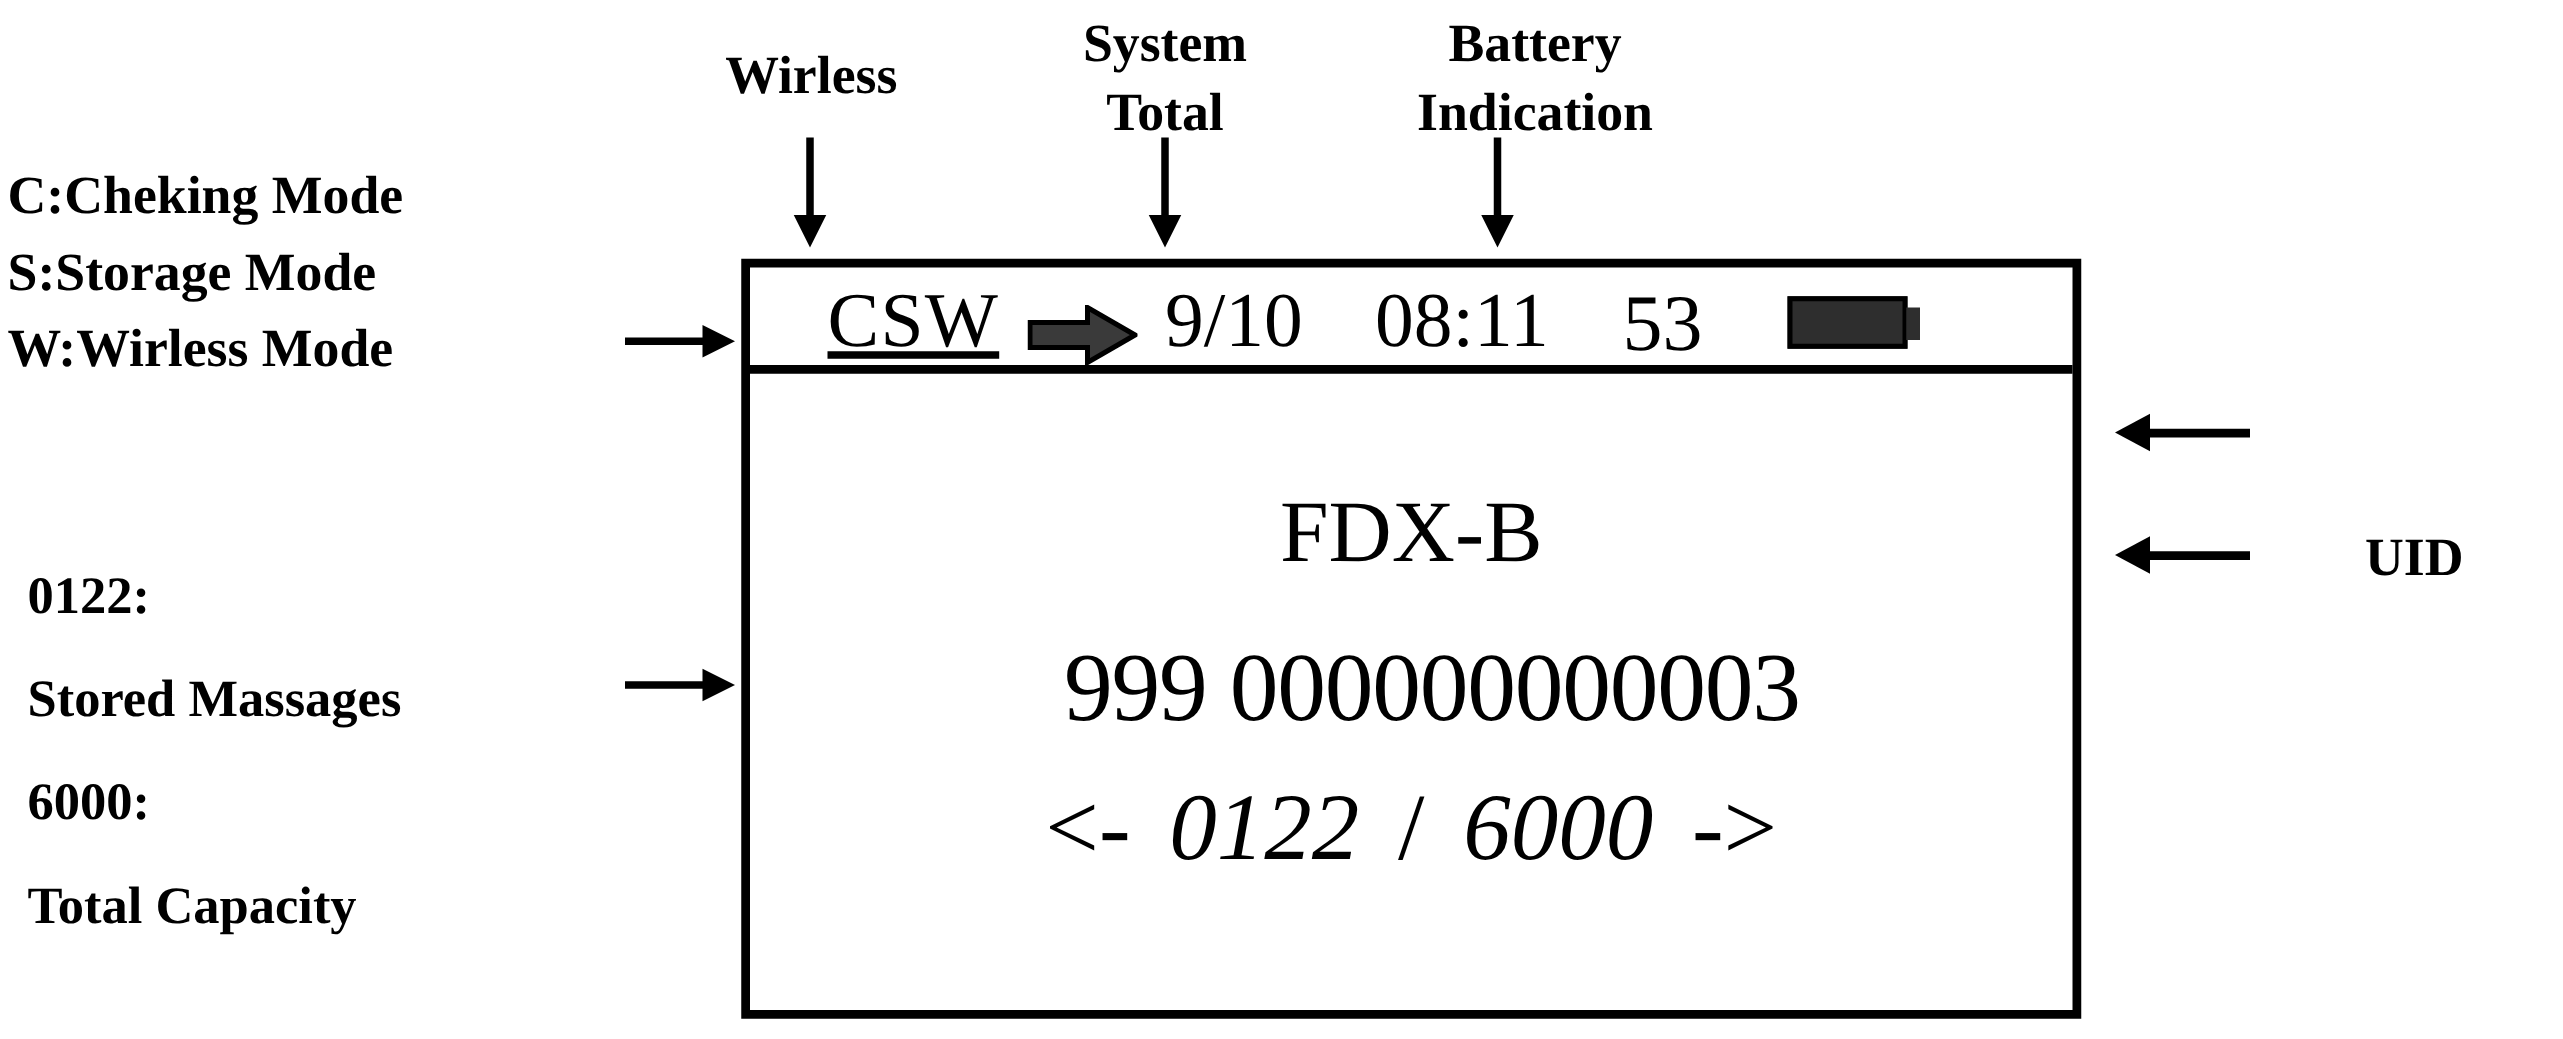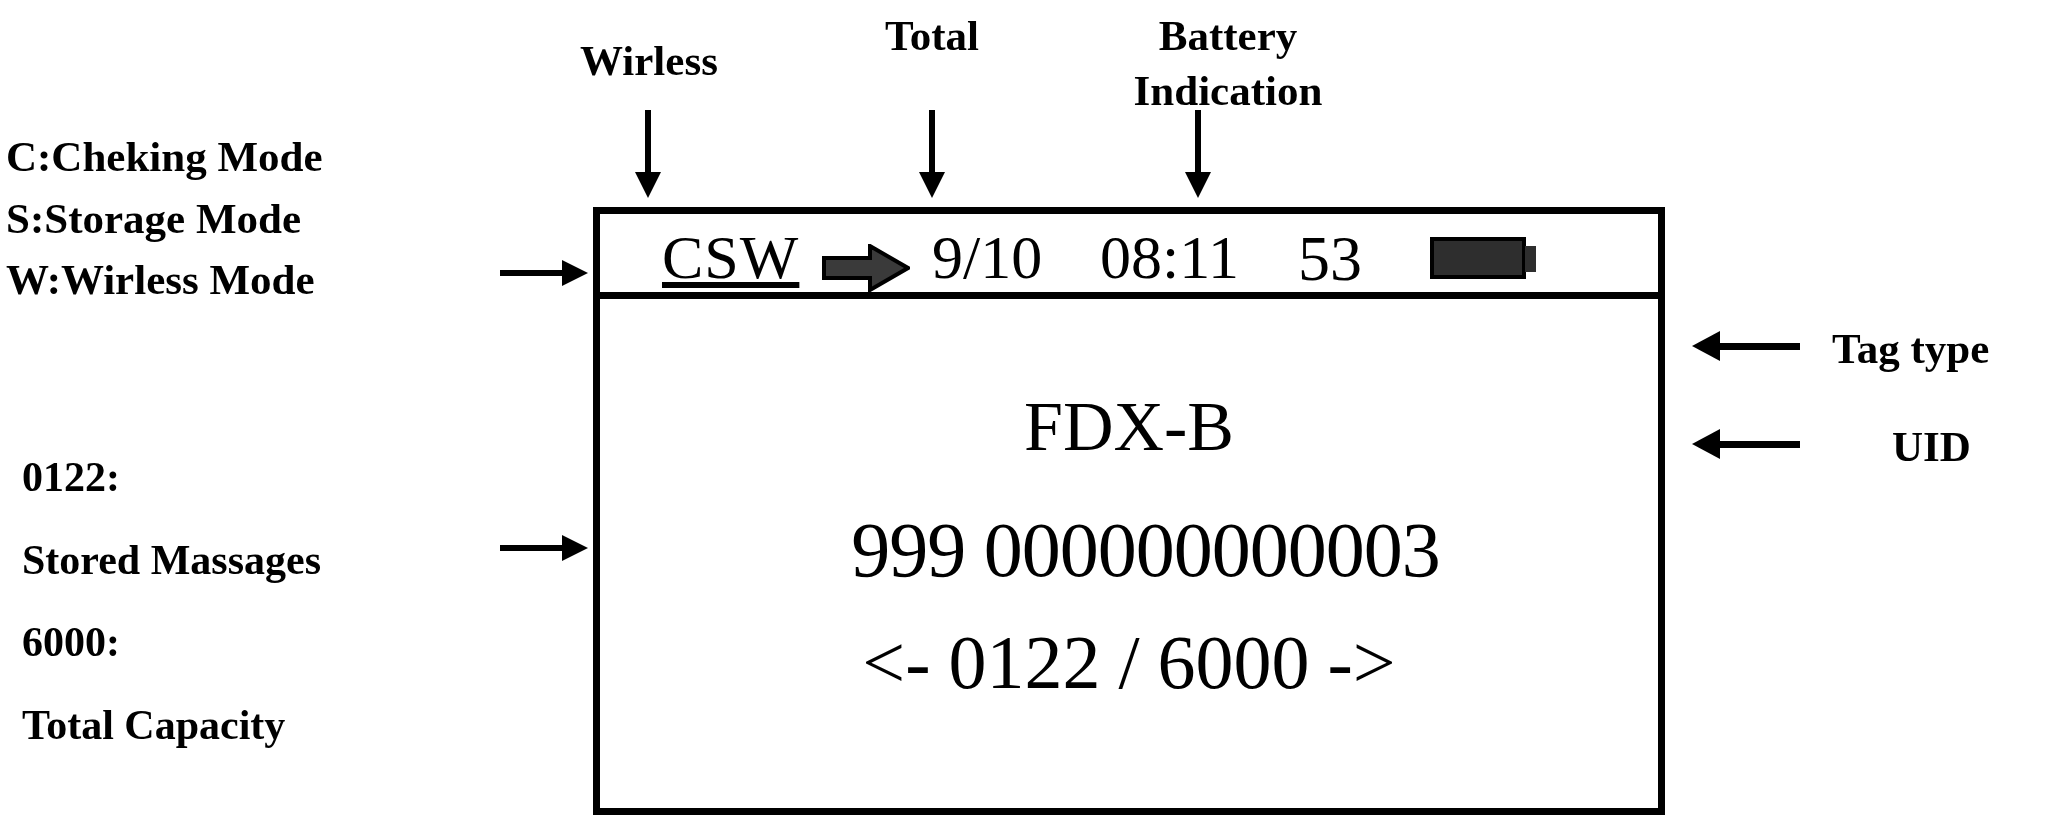--- a/index.html
+++ b/index.html
@@ -189,21 +189,21 @@
   }
   #record-nav {
     position: absolute;
     left: 0; right: 0;
     top: 320px;
     text-align: center;
     font-size: 76px;
   }
   #record-nav .nav-prev,
   #record-nav .nav-next { display: inline-block; }
-  #record-nav .nav-index { display: inline-block; margin: 0 18px; }
+  #record-nav .nav-index { display: inline-block; margin: 0 31px; font-style: italic; }
   #record-nav .nav-sep { display: inline-block; }
 </style>
 </head>
 <body>
 
 <div id="root">
 
   <div id="mode-legend" class="abs anno anno-lg">
     <span class="ml-row">C:Cheking Mode</span>
     <span class="ml-row">S:Storage Mode</span>
@@ -231,41 +231,41 @@
     <div class="head"></div>
   </div>
 
   <div id="label-wireless" class="abs anno anno-lg">Wirless</div>
   <div class="abs arrow-down" style="left:633px; top:110px; width:30px; height:88px;">
     <div class="shaft" style="height:68px;"></div>
     <div class="head" style="top:62px;"></div>
   </div>
 
   <div id="label-system-time" class="abs anno anno-lg">
+    <div>System</div>
     <div>Total</div>
   </div>
   <div class="abs arrow-down" style="left:917px; top:110px; width:30px; height:88px;">
     <div class="shaft" style="height:68px;"></div>
     <div class="head" style="top:62px;"></div>
   </div>
 
   <div id="label-battery" class="abs anno anno-lg">
     <div>Battery</div>
     <div>Indication</div>
   </div>
   <div class="abs arrow-down" style="left:1183px; top:110px; width:30px; height:88px;">
     <div class="shaft" style="height:68px;"></div>
     <div class="head" style="top:62px;"></div>
   </div>
 
   <div class="abs arrow-left" style="left:1692px; top:330px; width:108px; height:32px;">
     <div class="shaft" style="width:86px;"></div>
     <div class="head"></div>
   </div>
-  <div id="label-tag-type" class="abs anno anno-lg">Tag type</div>
 
   <div class="abs arrow-left" style="left:1692px; top:428px; width:108px; height:32px;">
     <div class="shaft" style="width:86px;"></div>
     <div class="head"></div>
   </div>
   <div id="label-uid" class="abs anno anno-lg">UID</div>
 
   <div id="lcd" class="abs">
 
     <div id="lcd-statusbar">

